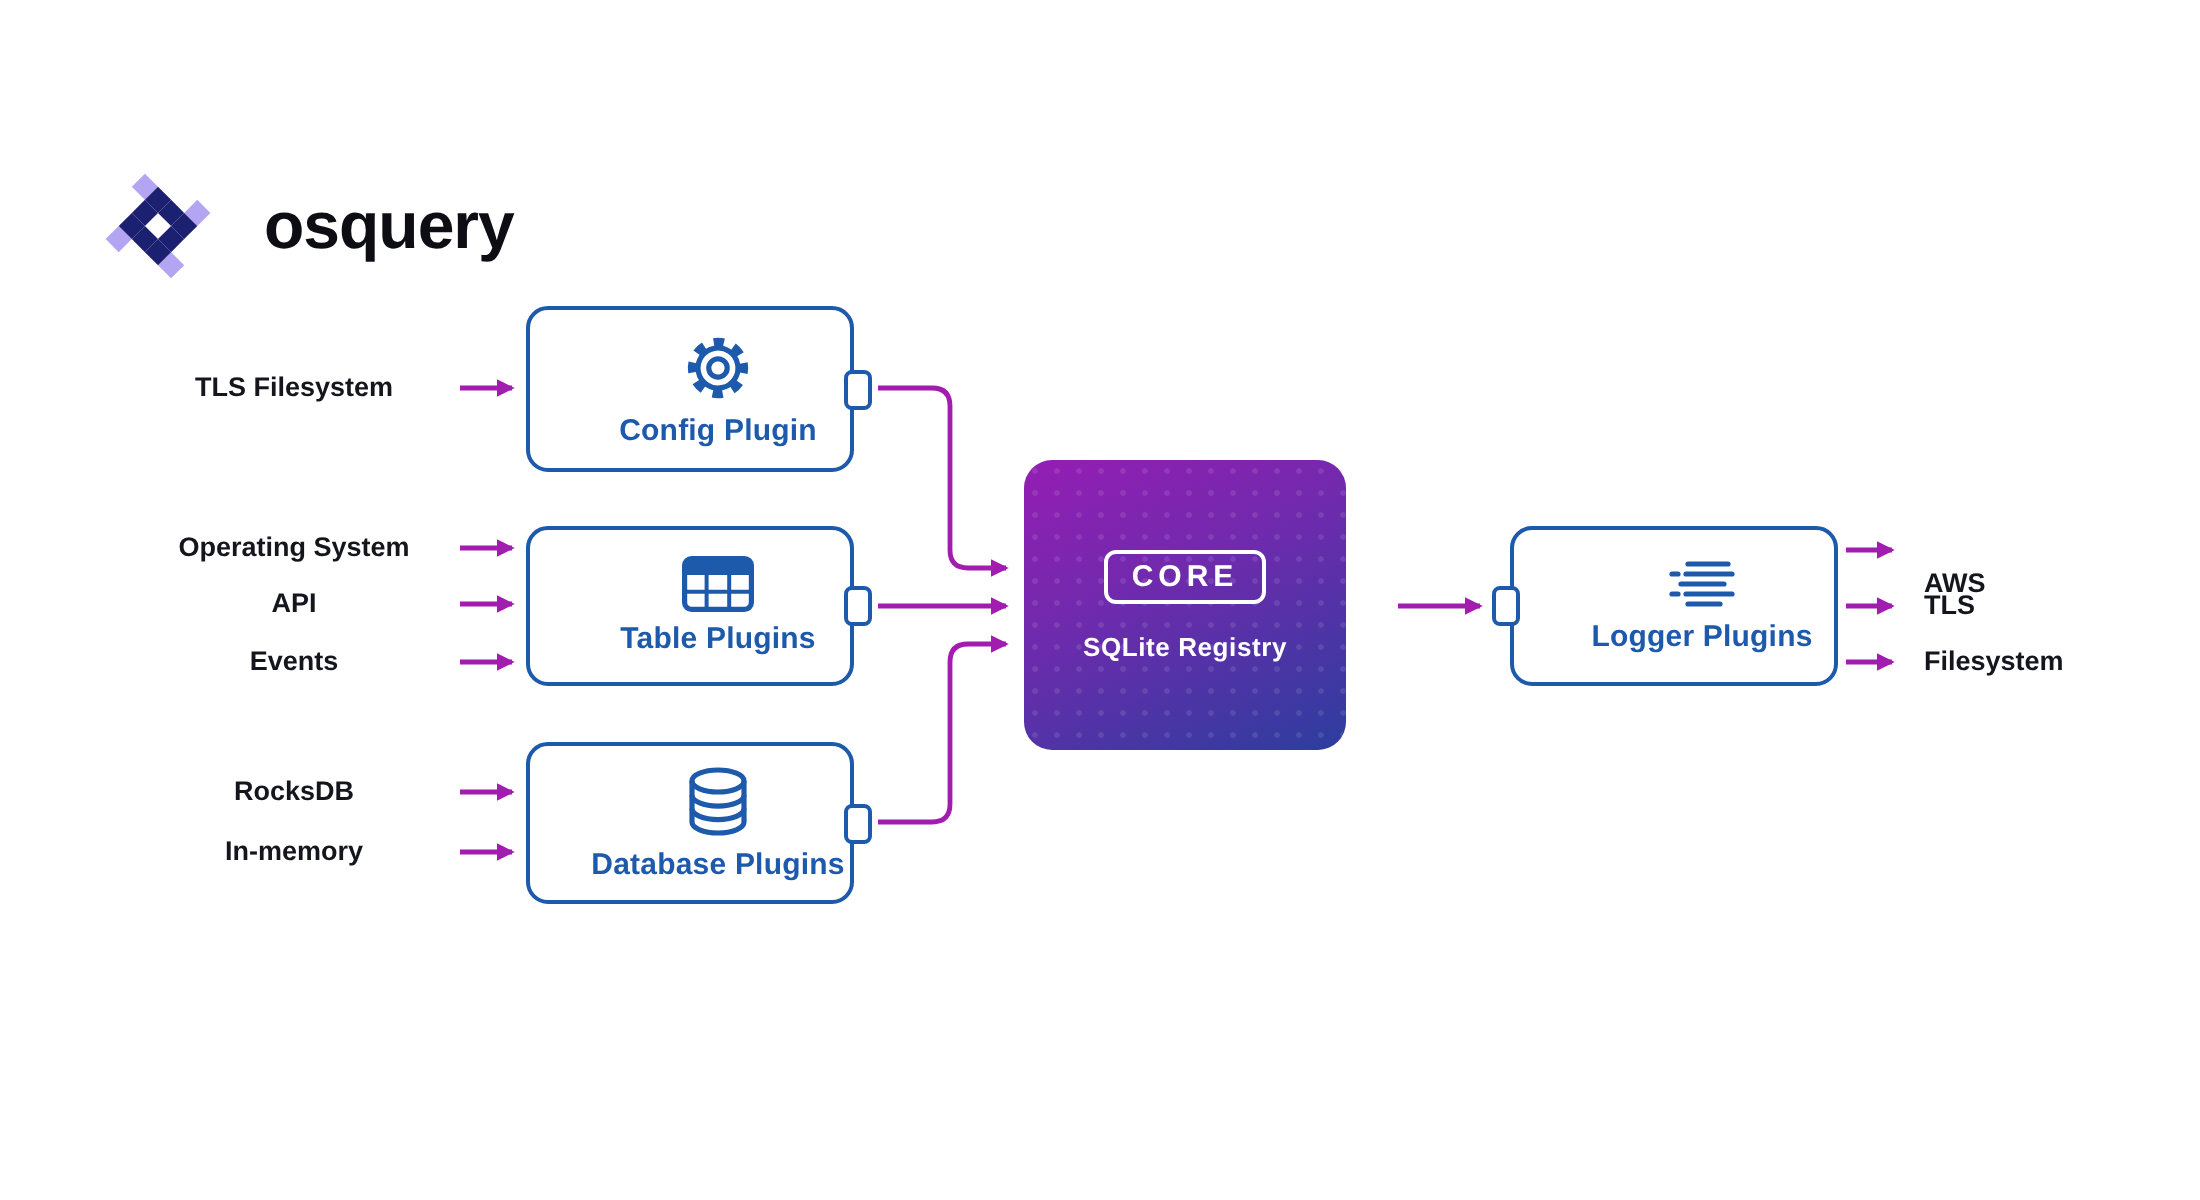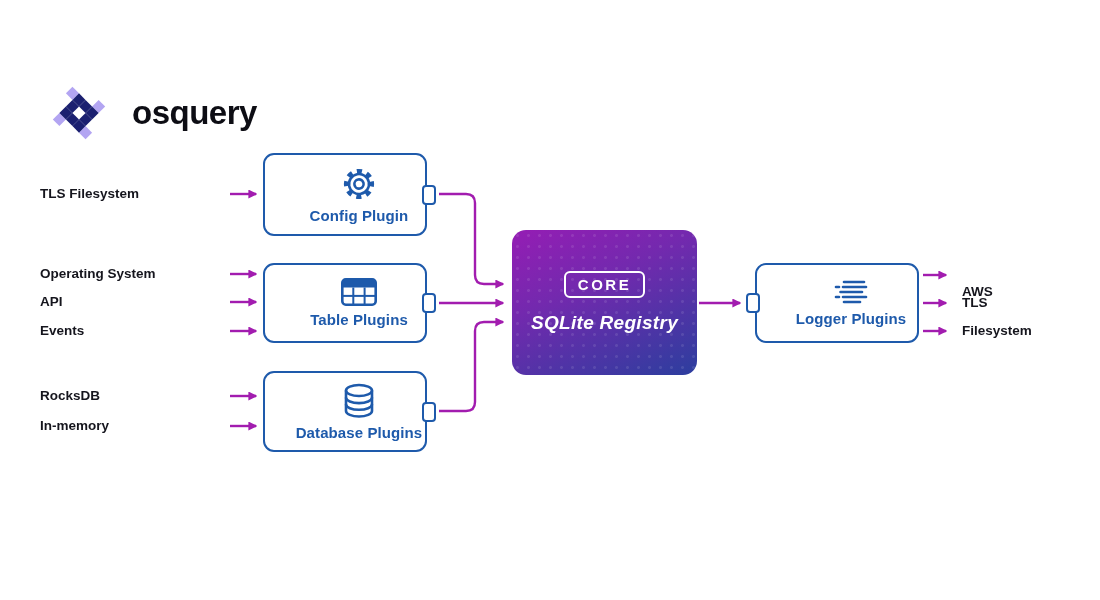--- a/index.html
+++ b/index.html
@@ -7,48 +7,48 @@
   .canvas { position:relative; width:1100px; height:600px; background:#ffffff; overflow:hidden; }
 
   .wires { position:absolute; left:0; top:0; pointer-events:none; }
 
   
   .logo { position:absolute; left:52px; top:86px; display:flex; align-items:center; gap:26px; }
   .logo-text { font-size:33px; font-weight:bold; color:#0d0d14; letter-spacing:-0.5px; }
 
   
   .io-label { position:absolute; font-size:13.5px; font-weight:bold; color:#15151d; line-height:20px; white-space:nowrap; }
-  .io-label.in  { text-align:left; width:182px; left:40px; }
+  .io-label.in  { text-align:center; width:182px; left:56px; }
   .io-label.out { text-align:left; left:962px; }
 
   
   .node { position:absolute; width:164px; background:#fff; border:2.5px solid #1E5AAB;
           border-radius:11px; display:flex; flex-direction:column; align-items:center;
           justify-content:center; gap:5px;padding-left:28px; }
   .node-label { color:#1E5AAB; font-size:15px; font-weight:bold; letter-spacing:0.1px; }
   .node-config   { left:263px; top:153px; height:83px; }
   .node-table    { left:263px; top:263px; height:80px; }
   .node-database { left:263px; top:371px; height:81px; }
   .node-logger   { left:755px; top:263px; height:80px; }
 
   .port { position:absolute; width:14px; height:20px; background:#fff; border:2.5px solid #1E5AAB;
           border-radius:4px; top:50%; transform:translateY(-50%); }
   .port.right { right:-11px; }
   .port.left  { left:-11px; }
 
   
-  .core { position:absolute; left:512px; top:230px; width:185px; height:145px; border-radius:14px;
+  .core { position:absolute; left:512px; top:230px; width:161px; height:145px; border-radius:14px;
           background-image:
             radial-gradient(rgba(255,255,255,0.10) 1.2px, rgba(255,255,255,0) 1.7px),
             linear-gradient(155deg, #951DB4 0%, #7329AE 38%, #2C3E9E 100%);
           background-size: 11px 11px, 100% 100%;
           display:flex; flex-direction:column; align-items:center; justify-content:center; gap:14px; }
   .core-badge { color:#fff; border:2px solid #ffffff; border-radius:6px; padding:3px 12px;
                 font-weight:bold; font-size:15px; letter-spacing:2.5px; }
-  .core-label { color:#fff; font-weight:bold; font-size:19px; letter-spacing:0.3px;font-style:italic; }
+  .core-label { color:#fff; font-weight:bold; font-size:13px; letter-spacing:0.3px; }
 </style>
 </head>
 <body>
 
 <div class="canvas">
 
   <svg class="wires" width="1100" height="600" viewBox="0 0 1100 600">
     <defs>
       <marker id="ah" viewBox="0 0 10 10" refX="8.5" refY="5" markerWidth="9" markerHeight="9" orient="auto" markerUnits="userSpaceOnUse">
         <path d="M0 0 L10 5 L0 10 Z" fill="#A21CAF"></path>

